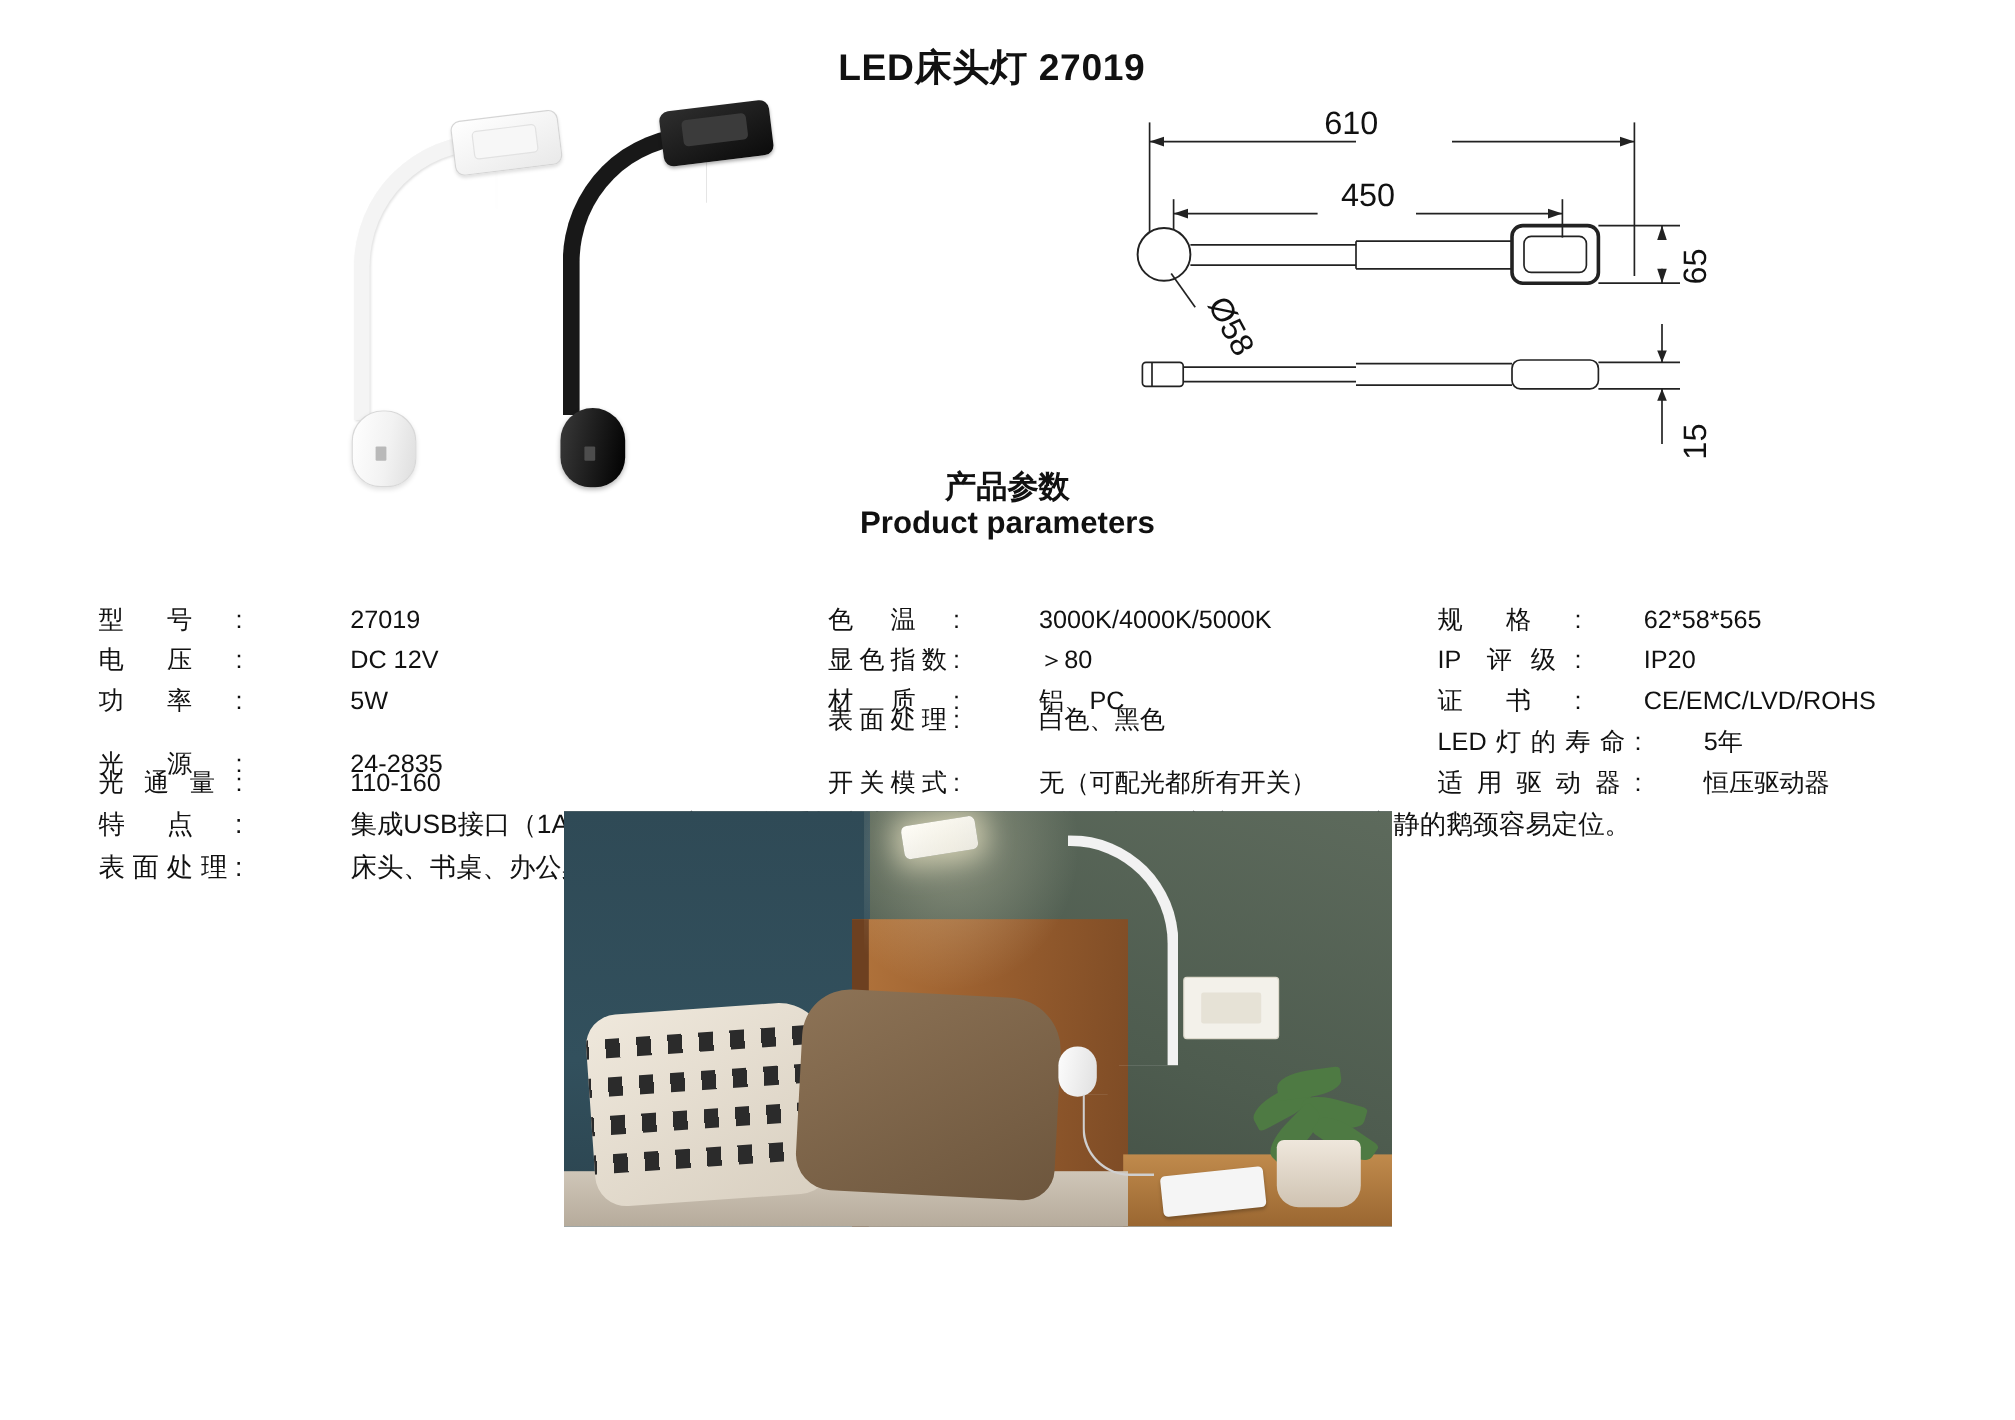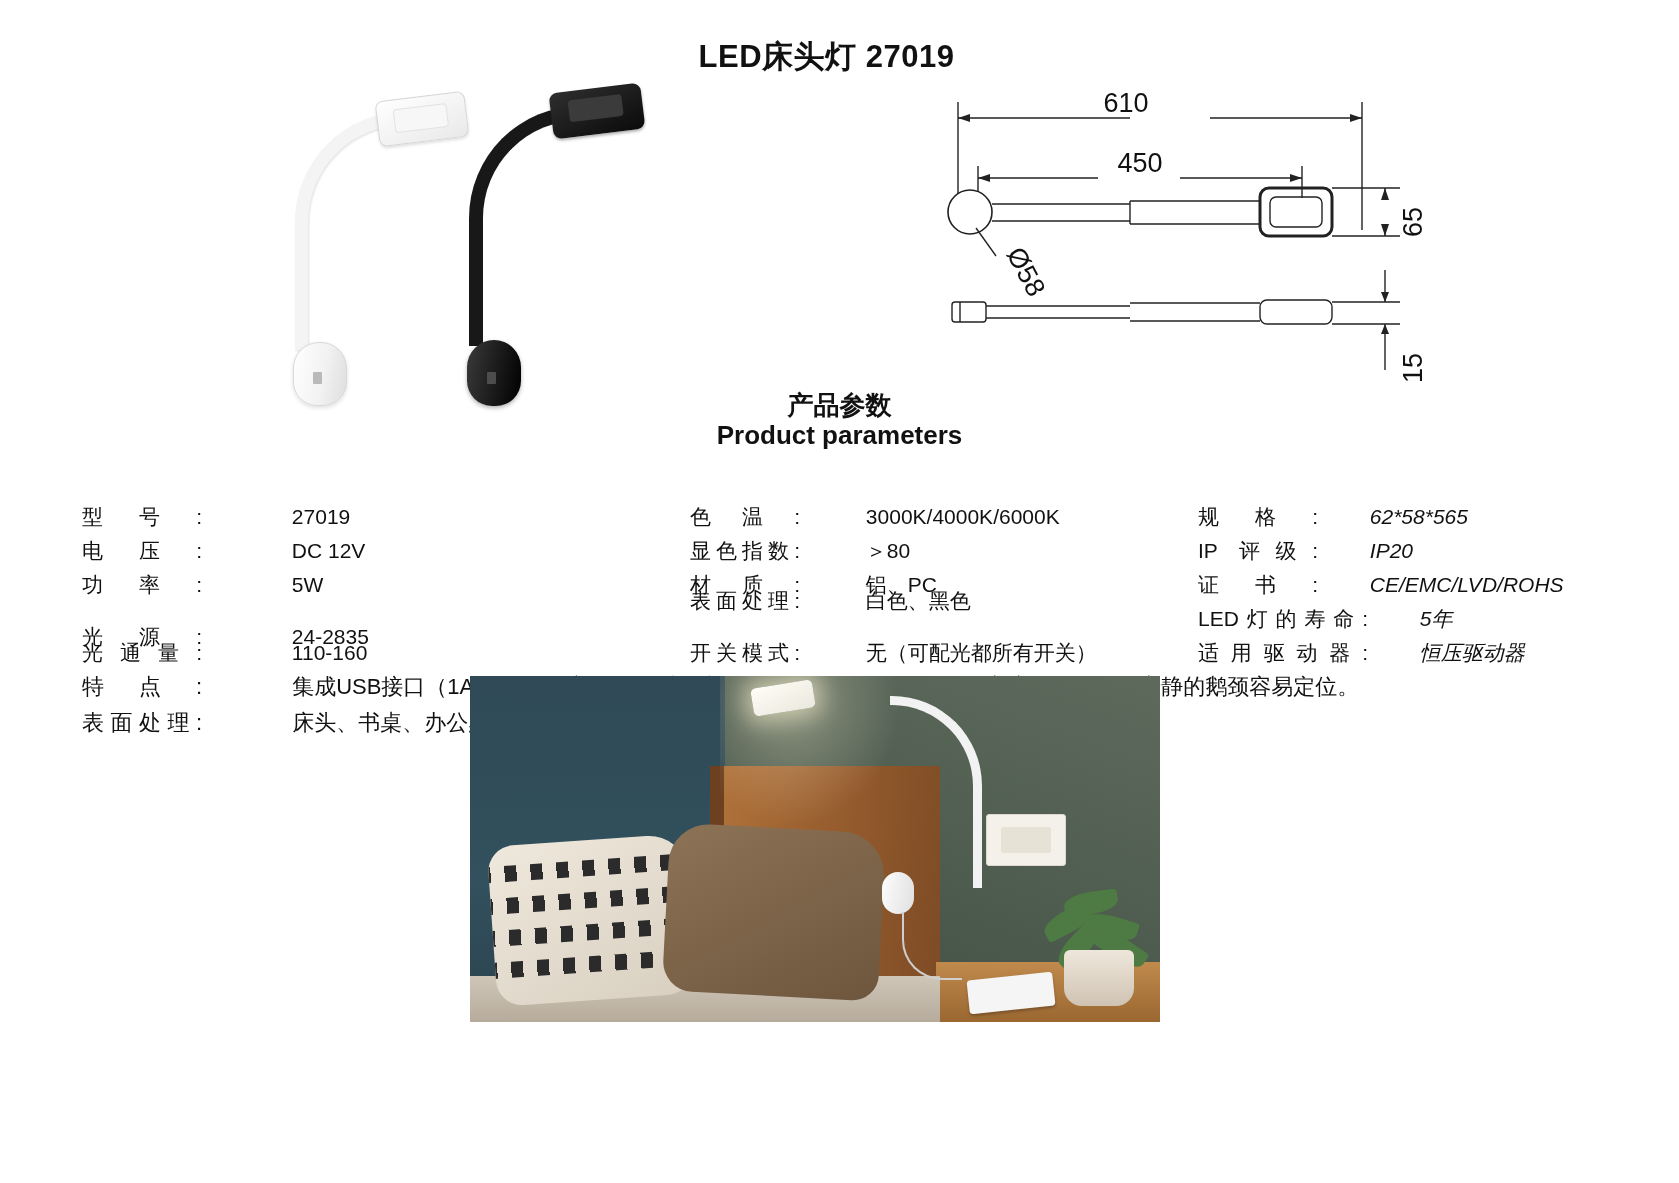--- a/index.html
+++ b/index.html
@@ -208,21 +208,21 @@
   }
   .col1 .p-label { width: 120px; }
   .col2 .p-label { width: 110px; }
   .col3 .p-label { width: 120px; }
   .p-value {
     display: inline-block;
     vertical-align: top;
   }
   .col1 .p-value { margin-left: 84px; }
   .col2 .p-value { margin-left: 60px; }
-  .col3 .p-value { margin-left: 46px; font-style: italic; }
+  .col3 .p-value { margin-left: 46px; }
 
   .wide-row {
     position: absolute;
     left: 82px;
     width: 1560px;
     height: 34px;
     line-height: 34px;
     white-space: nowrap;
   }
   .wide-row .p-label { width: 120px; }
@@ -436,21 +436,21 @@
     <span class="p-label">光源:</span>
     <span class="p-value">24-2835</span>
   </div>
   <div class="param-row col1" style="top:136px;">
     <span class="p-label">光通量:</span>
     <span class="p-value">110-160</span>
   </div>
 
   <div class="param-row col2" style="top:0px;">
     <span class="p-label">色温:</span>
-    <span class="p-value">3000K/4000K/6000K</span>
+    <span class="p-value">3000K/4000K/5000K</span>
   </div>
   <div class="param-row col2" style="top:34px;">
     <span class="p-label">显色指数:</span>
     <span class="p-value">＞80</span>
   </div>
   <div class="param-row col2" style="top:68px;">
     <span class="p-label">材质:</span>
     <span class="p-value">铝、PC</span>
   </div>
   <div class="param-row col2" style="top:84px;">

